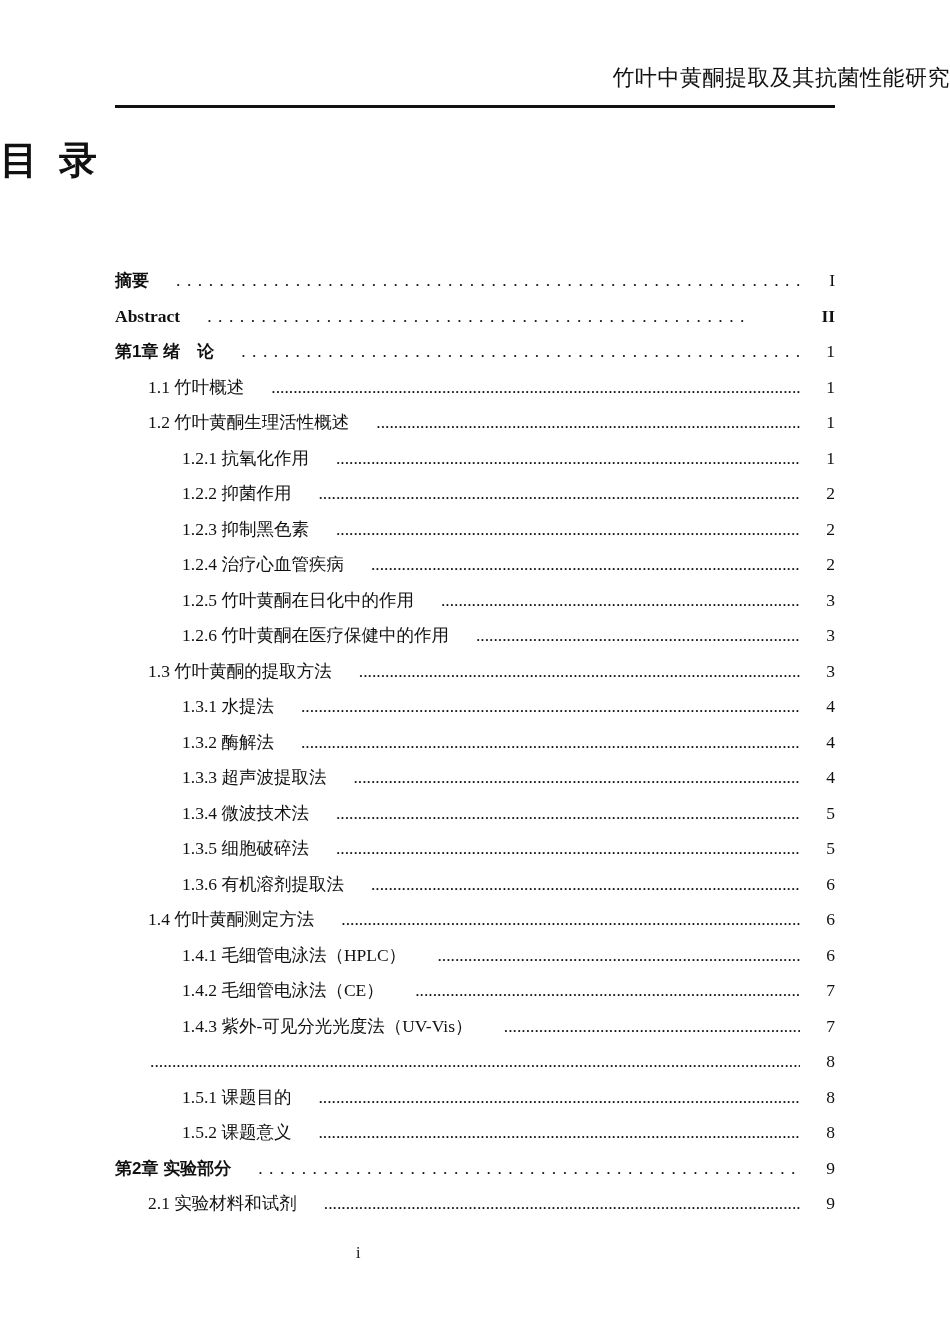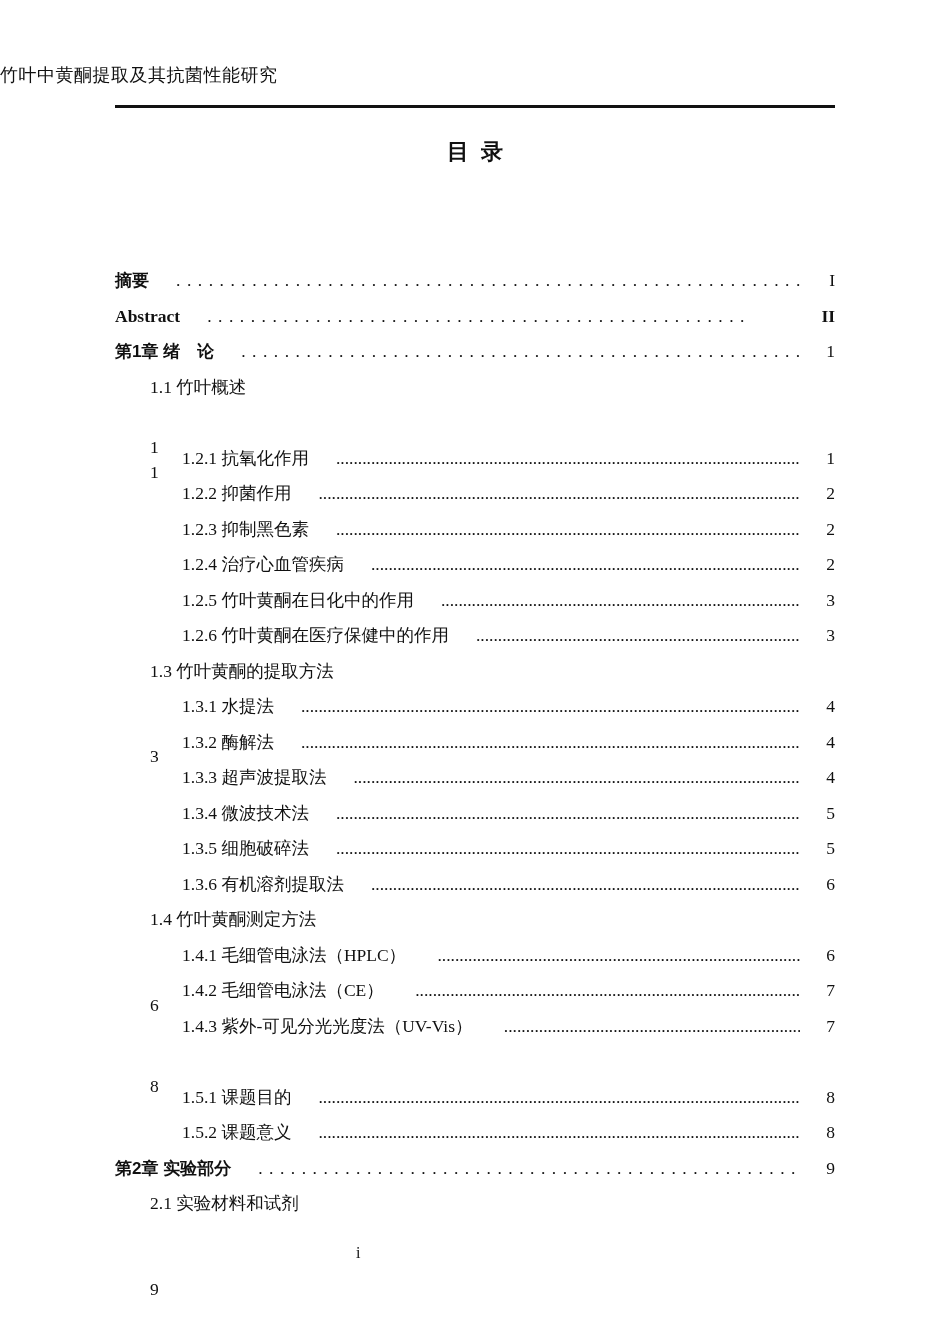--- a/index.html
+++ b/index.html
@@ -11,55 +11,55 @@
     color: #111111;
     overflow: hidden;
   }
   .page {
     position: absolute; inset: 0;
     background: #ffffff;
   }
   .header-text {
     position: absolute;
     top: 66px; left: 0; width: 100%;
-    text-align: left;
-    font-size: 18px;
+    text-align: right;
+    font-size: 22px;
     line-height: 1.1;
     letter-spacing: 0.5px;
     white-space: pre;
   }
   .header-rule {
     position: absolute;
     top: 105px; left: 115px; width: 720px; height: 2.5px;
     background: #111111;
   }
   .doc-title {
     position: absolute;
     top: 141px; left: 0; width: 100%;
-    text-align: center;
+    text-align: left;
     font-family: "Liberation Sans", "DejaVu Sans", sans-serif;
     font-weight: bold;
-    font-size: 22px;
+    font-size: 38px;
     line-height: 1;
     white-space: pre;
   }
   .toc {
     position: absolute;
     top: 263px; left: 115px; width: 720px;
   }
   .toc-row {
     display: flex;
     align-items: baseline;
     height: 35.5px;
     line-height: 35.5px;
     font-size: 17.5px;
     white-space: nowrap;
     gap: 25px;
   }
-  .toc-row.lvl1 { padding-left: 33px; flex-direction: column; }
+  .toc-row.lvl1 { padding-left: 33px; }
   .toc-row.lvl2 { padding-left: 67px; }
   .toc-label { flex: none; white-space: pre; }
   .toc-row.chapter .toc-label {
     font-family: "Liberation Sans", "DejaVu Sans", sans-serif;
     font-weight: bold;
     font-size: 17px;
   }
   .toc-row.abstract .toc-label { font-weight: bold; }
   .toc-leader {
     flex: 1 1 auto;
@@ -107,20 +107,21 @@
         <span class="toc-label">第1章 绪　论</span>
         <span class="toc-leader"></span>
         <span class="toc-page">1</span>
       </div>
       <div class="toc-row lvl1 normal tight">
         <span class="toc-label">1.1 竹叶概述</span>
         <span class="toc-leader"></span>
         <span class="toc-page">1</span>
       </div>
       <div class="toc-row lvl1 normal tight">
+        <span class="toc-label">1.2 竹叶黄酮生理活性概述</span>
         <span class="toc-leader"></span>
         <span class="toc-page">1</span>
       </div>
       <div class="toc-row lvl2 normal tight">
         <span class="toc-label">1.2.1 抗氧化作用</span>
         <span class="toc-leader"></span>
         <span class="toc-page">1</span>
       </div>
       <div class="toc-row lvl2 normal tight">
         <span class="toc-label">1.2.2 抑菌作用</span>

